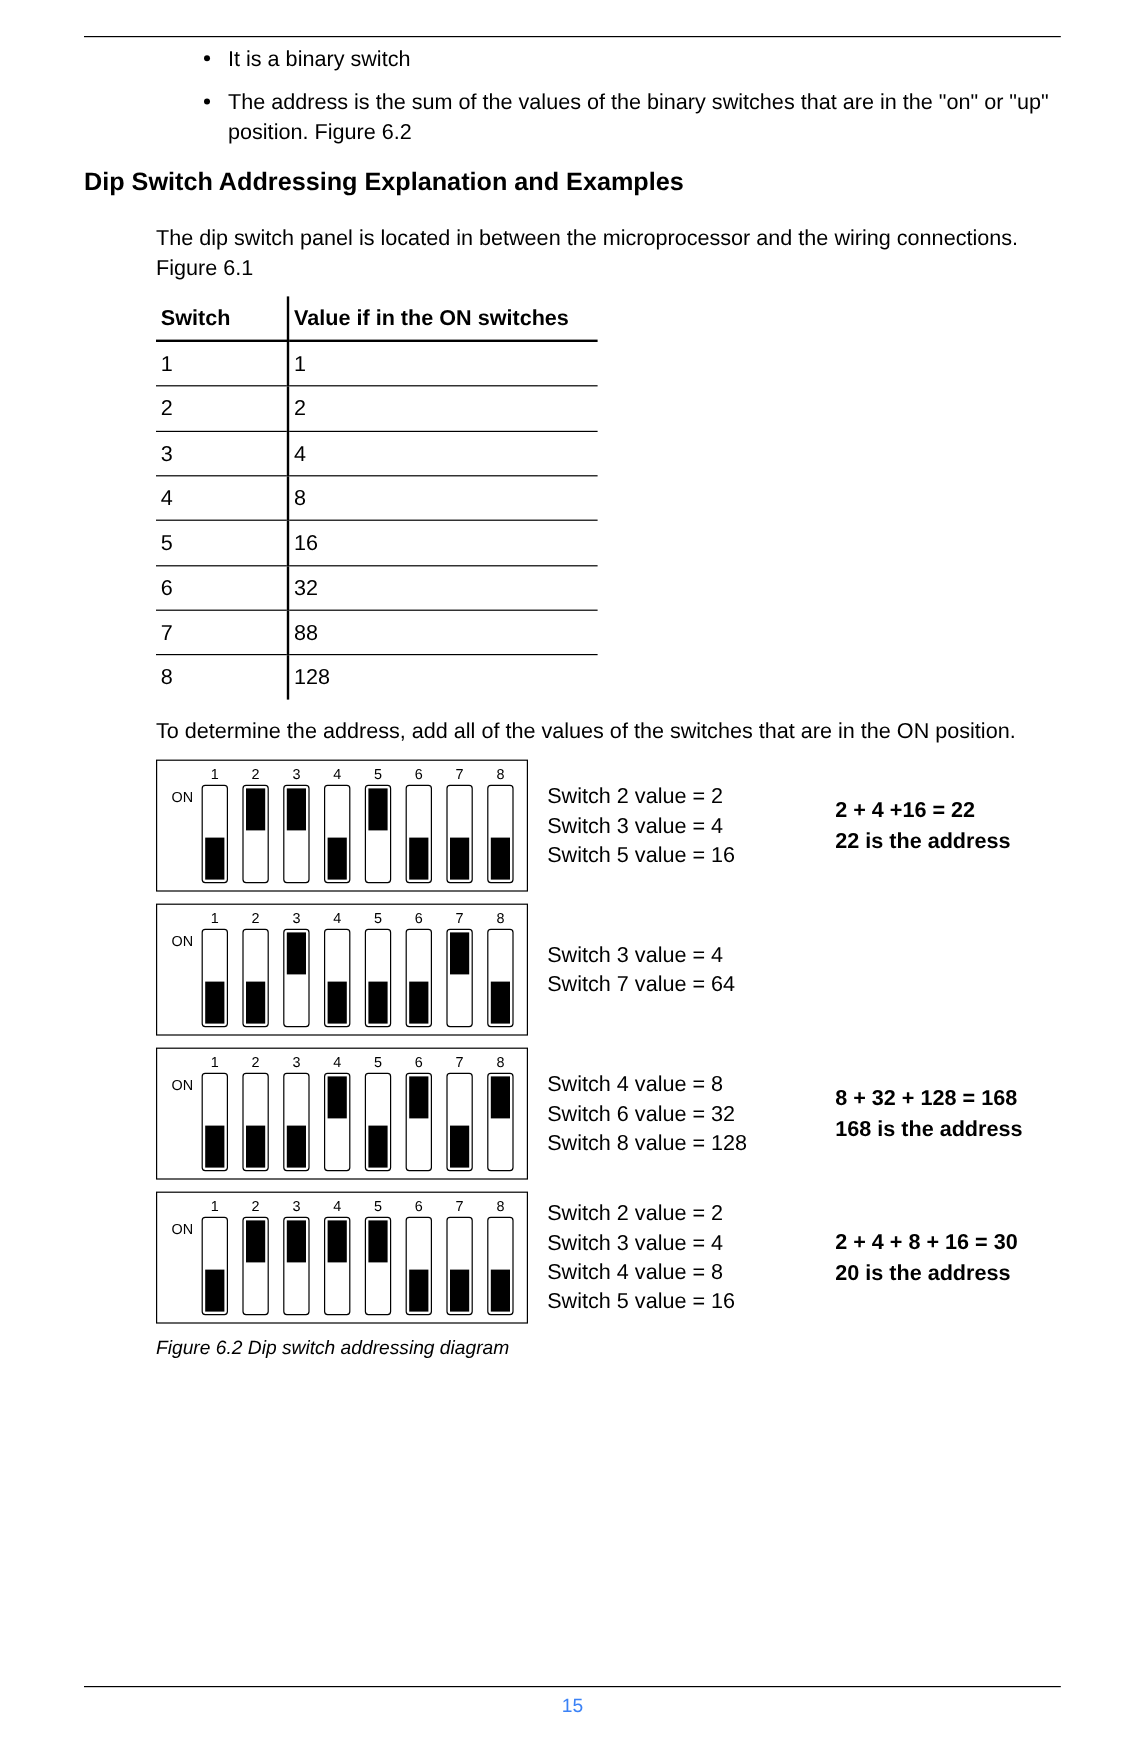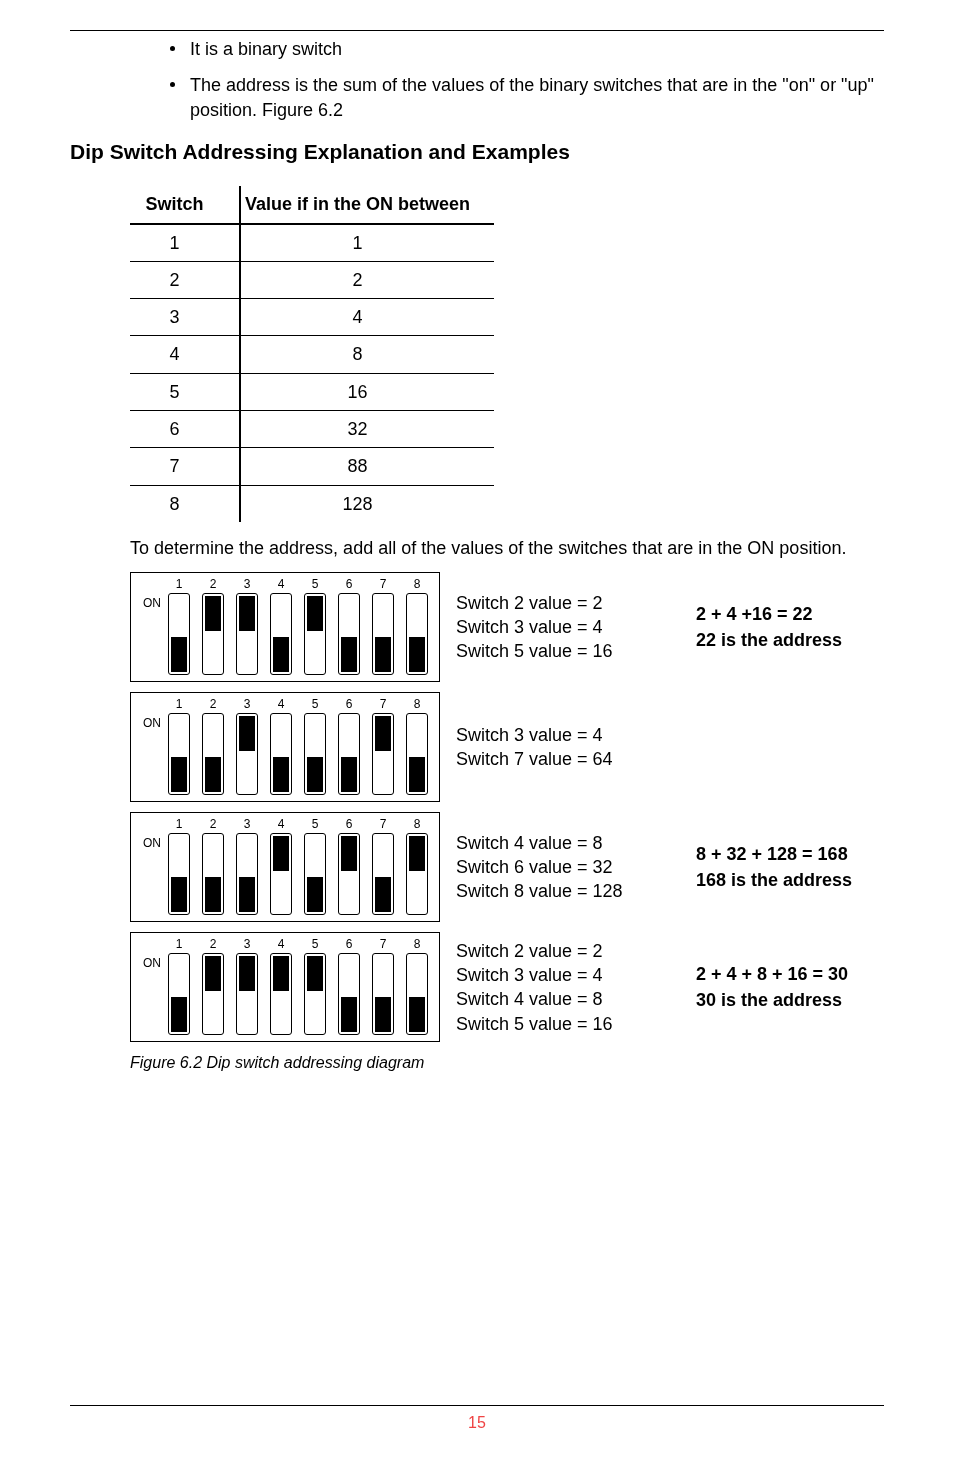--- a/index.html
+++ b/index.html
@@ -34,21 +34,21 @@
   }
   .body-block { padding-left: 60px; }
   .body-block p { margin-bottom: 12px; }
 
   table.switch-table {
     border-collapse: collapse;
     margin-top: 8px;
     margin-bottom: 14px;
   }
   table.switch-table th, table.switch-table td {
-    text-align: center;
+    text-align: left;
     padding: 6px 24px 6px 4px;
     font-size: 18px;
   }
   table.switch-table th {
     border-bottom: 2px solid #000;
     font-weight: bold;
   }
   table.switch-table th:first-child,
   table.switch-table td:first-child {
     width: 110px;
@@ -142,46 +142,47 @@
   }
 
   .footer {
     position: absolute;
     left: 70px; right: 70px;
     bottom: 26px;
   }
   .footer .hr-bot { border-top: 1px solid #000; }
   .footer .pg {
     text-align: center;
-    color: #ef4444;
+    color: #3b82f6;
     font-size: 16px;
     padding-top: 6px;
   }
 </style>
 </head>
 <body>
 
 <div class="hr-top"></div>
 
 <div class="content">
 
   <ul class="bullets">
     <li><span>It is a binary switch</span></li>
     <li><span>The address is the sum of the values of the binary switches that are in the "on" or "up" position. Figure 6.2</span></li>
   </ul>
 
   <h2 class="section">Dip Switch Addressing Explanation and Examples</h2>
 
   <div class="body-block">
+    <p>The dip switch panel is located in between the microprocessor and the wiring connections. Figure 6.1</p>
 
     <table class="switch-table">
       <thead>
         <tr>
           <th>Switch</th>
-          <th>Value if in the ON between</th>
+          <th>Value if in the ON switches</th>
         </tr>
       </thead>
       <tbody>
         <tr>
             <td>1</td>
             <td>1</td>
           </tr>
         <tr>
             <td>2</td>
             <td>2</td>
@@ -466,21 +467,21 @@
             </div>
           </div>
           <div class="explain-col">
             <div>Switch 2 value = 2</div>
             <div>Switch 3 value = 4</div>
             <div>Switch 4 value = 8</div>
             <div>Switch 5 value = 16</div>
           </div>
           <div class="result-col">
             <div>2 + 4 + 8 + 16 = 30</div>
-            <div>30 is the address</div>
+            <div>20 is the address</div>
           </div>
         </div>
       </div>
   </div>
 
   <div class="caption">Figure 6.2 Dip switch addressing diagram</div>
 </div>
 
 <div class="footer">
   <div class="hr-bot"></div>

